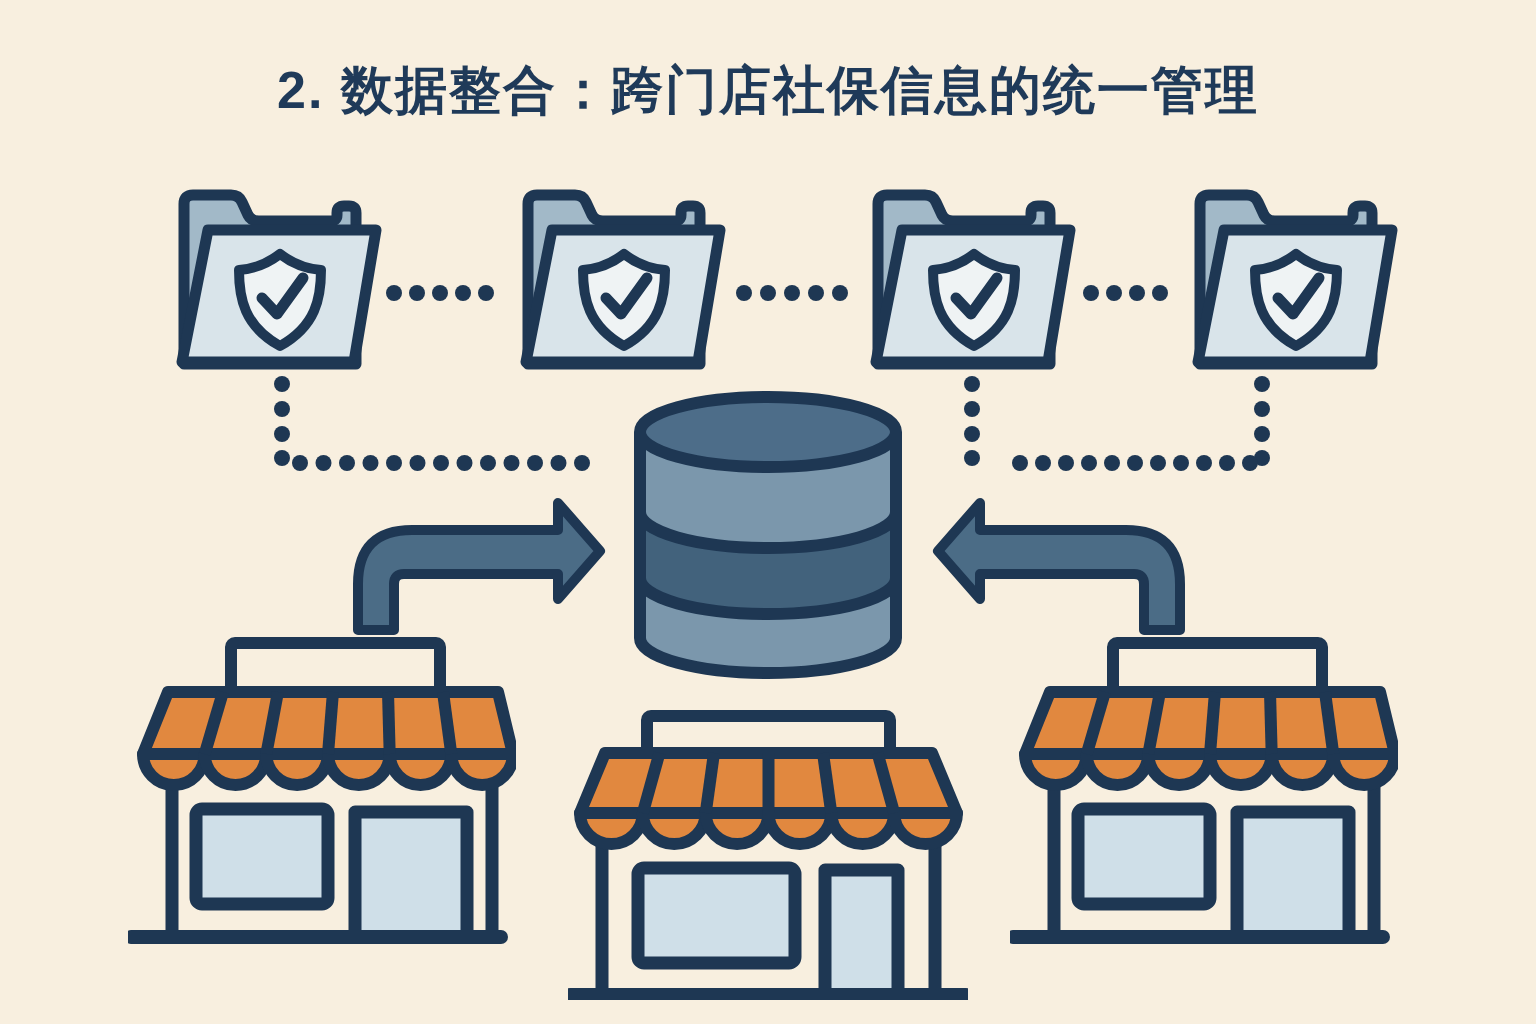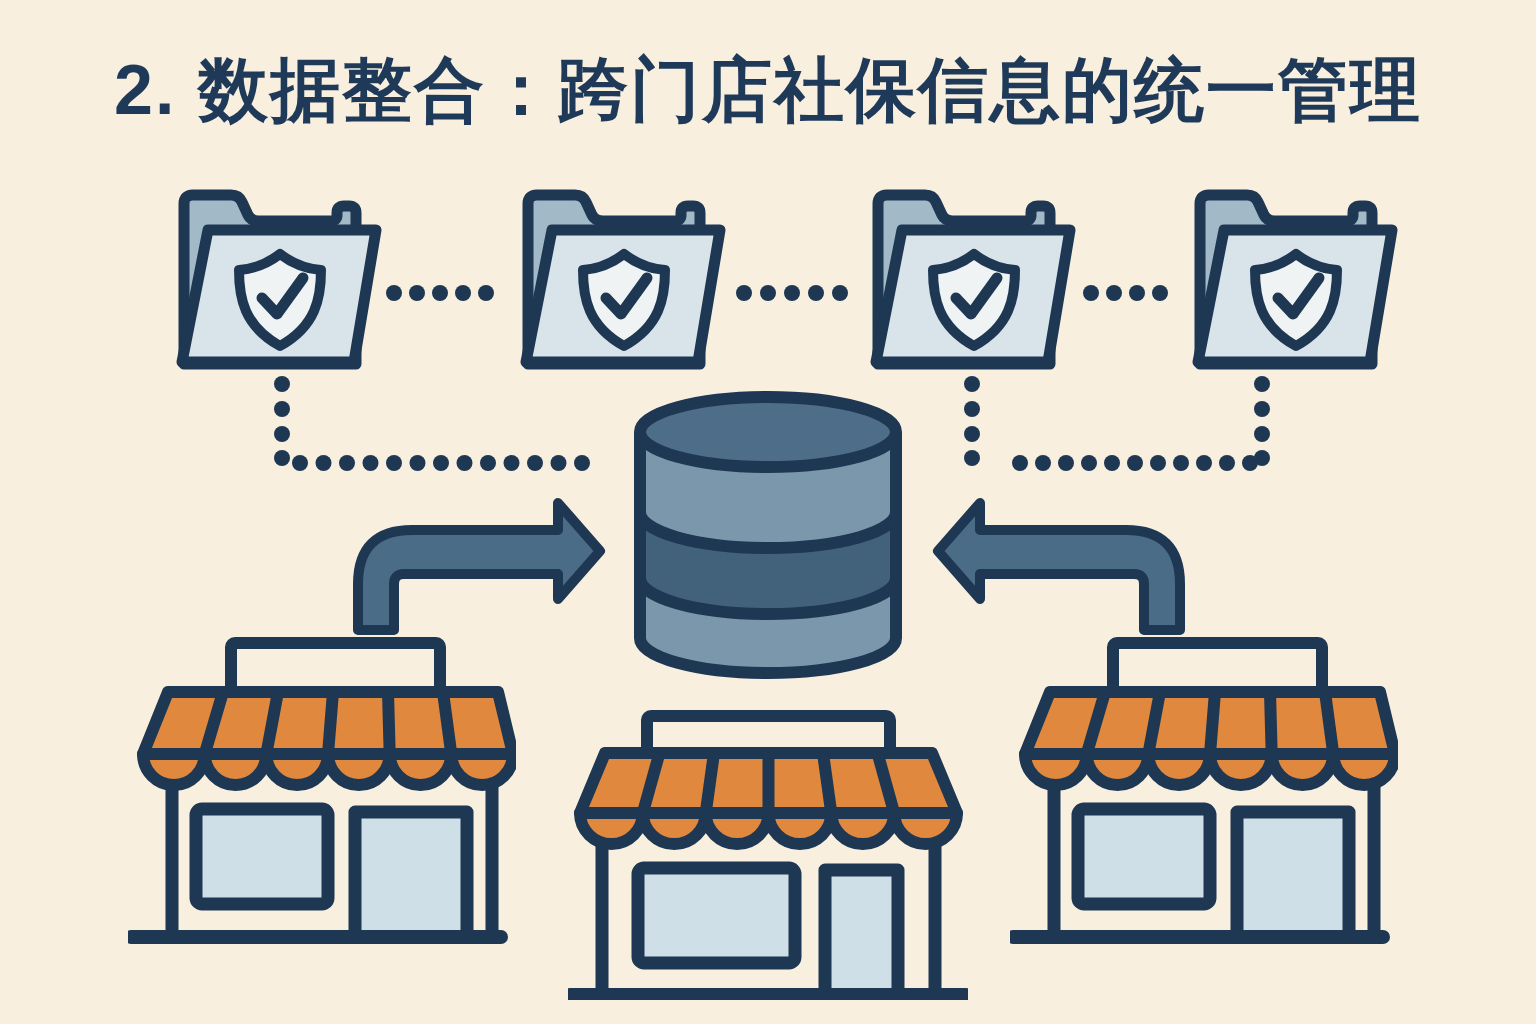--- a/index.html
+++ b/index.html
@@ -4,21 +4,21 @@
 <style>
   html,body{margin:0;padding:0;}
   .stage{
     position:relative;width:1536px;height:1024px;overflow:hidden;
     background:var(--bg,#f8efdf);
     font-family:"Liberation Sans","DejaVu Sans",sans-serif;
   }
   .abs{position:absolute;}
   .title{
     position:absolute;top:42px;left:0;width:100%;
-    text-align:center;font-weight:bold;font-size:70px;line-height:96px;
+    text-align:center;font-weight:bold;font-size:52px;line-height:96px;
     letter-spacing:2px;color:var(--title,#1f3a59);white-space:nowrap;
   }
   
   .ln{stroke:var(--outline,#1e3753);}
   .rj{stroke-linejoin:round;stroke-linecap:round;}
   .nofill{fill:none;}
   .f-back{fill:var(--folder-back,#a2b9c8);}
   .f-front{fill:var(--folder-front,#d9e4ea);}
   .shieldf{fill:var(--shield,#eff3f4);}
   .db-top{fill:var(--db-top,#4d6d89);}

